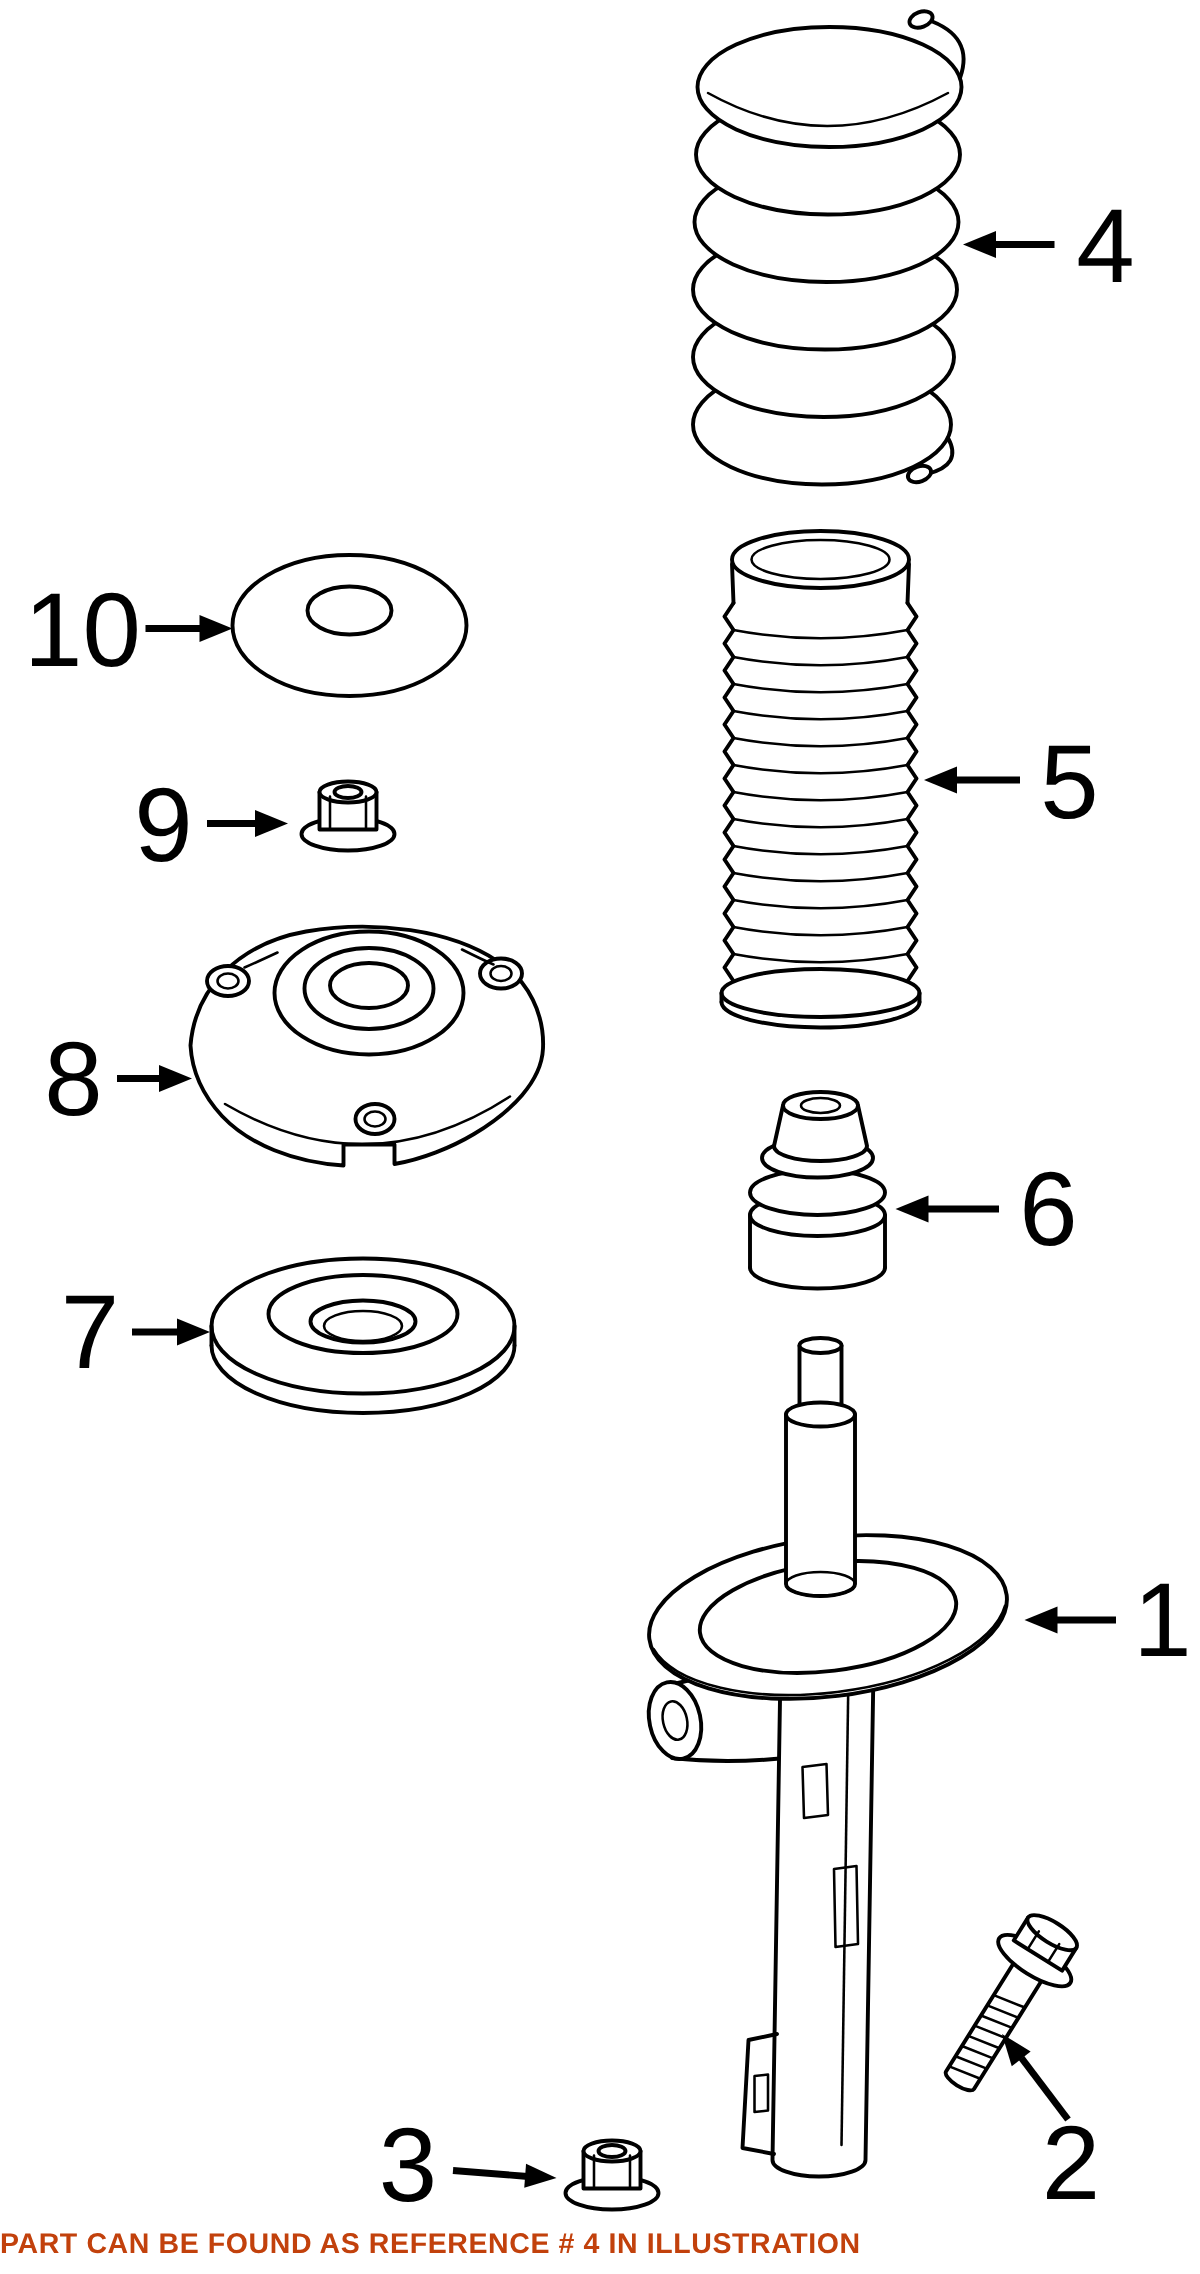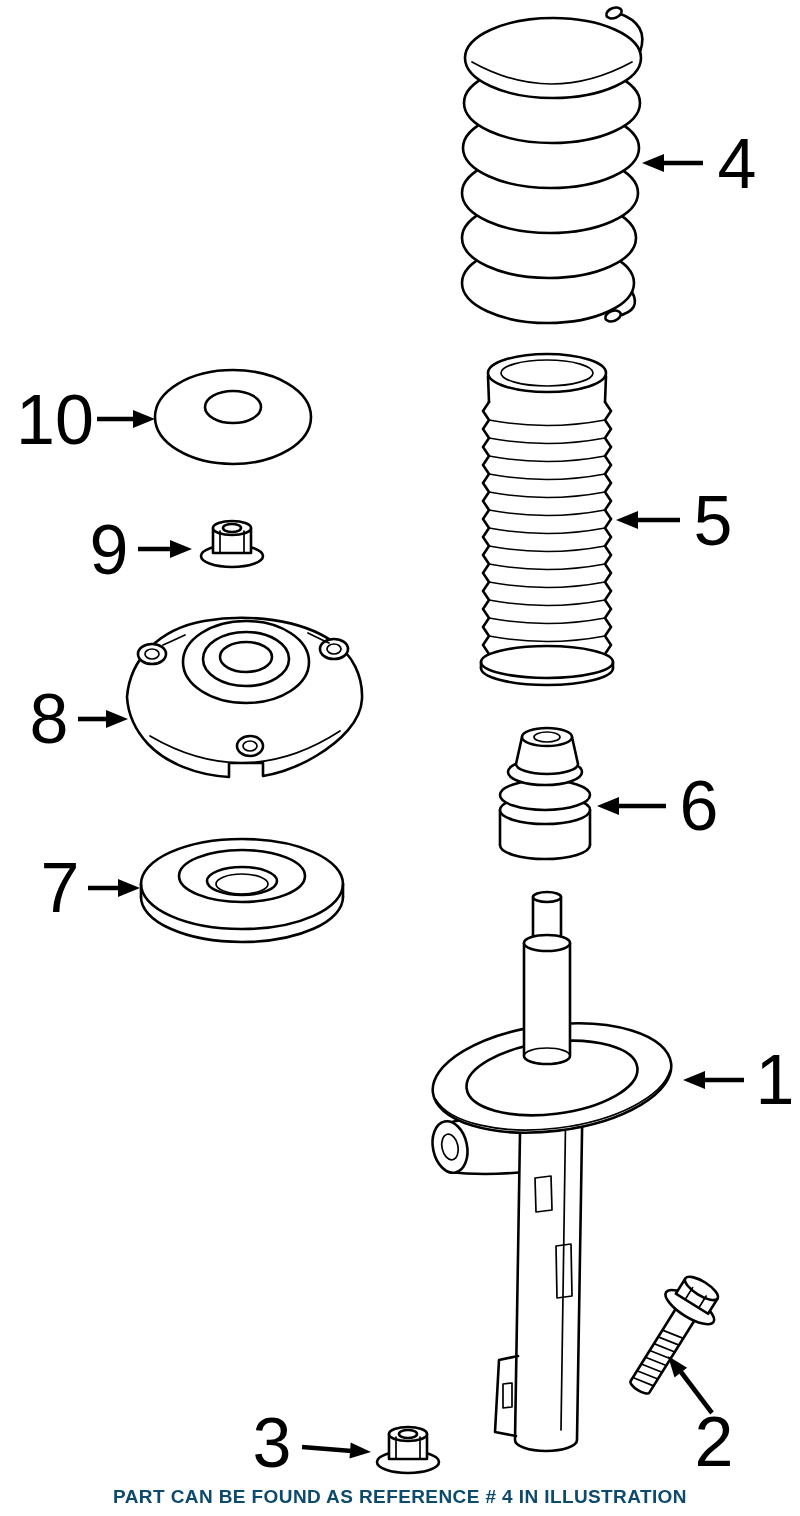--- a/index.html
+++ b/index.html
@@ -13,24 +13,23 @@
   .lnw { fill:#ffffff; stroke:#000000; stroke-width:2.6; stroke-linecap:round; stroke-linejoin:round; }
   .thin{ fill:none; stroke:#000000; stroke-width:1.7; stroke-linecap:round; stroke-linejoin:round; }
   .arrow-line { fill:none; stroke:#000000; stroke-width:4.6; }
   .arrow-head { fill:#000000; stroke:none; }
   text.callout {
     font-family:"Liberation Sans", sans-serif;
     font-size:70px; fill:#000000; text-anchor:middle;
   }
   .footer-note {
     position:absolute; left:0; right:0; bottom:8px;
-    text-align:center;
     font-family:"Liberation Sans", sans-serif;
     font-weight:bold; font-size:19px; letter-spacing:0.4px;
-    color:#0c4a6e; white-space:nowrap;
+    color:#c2410c; white-space:nowrap;
   }
 </style>
 </head>
 <body>
 
 <div class="stage">
   <svg class="diagram" width="800" height="1516" viewBox="0 0 800 1516">
 
     <g>
       <ellipse class="lnw" cx="548" cy="283" rx="86" ry="40"></ellipse>

